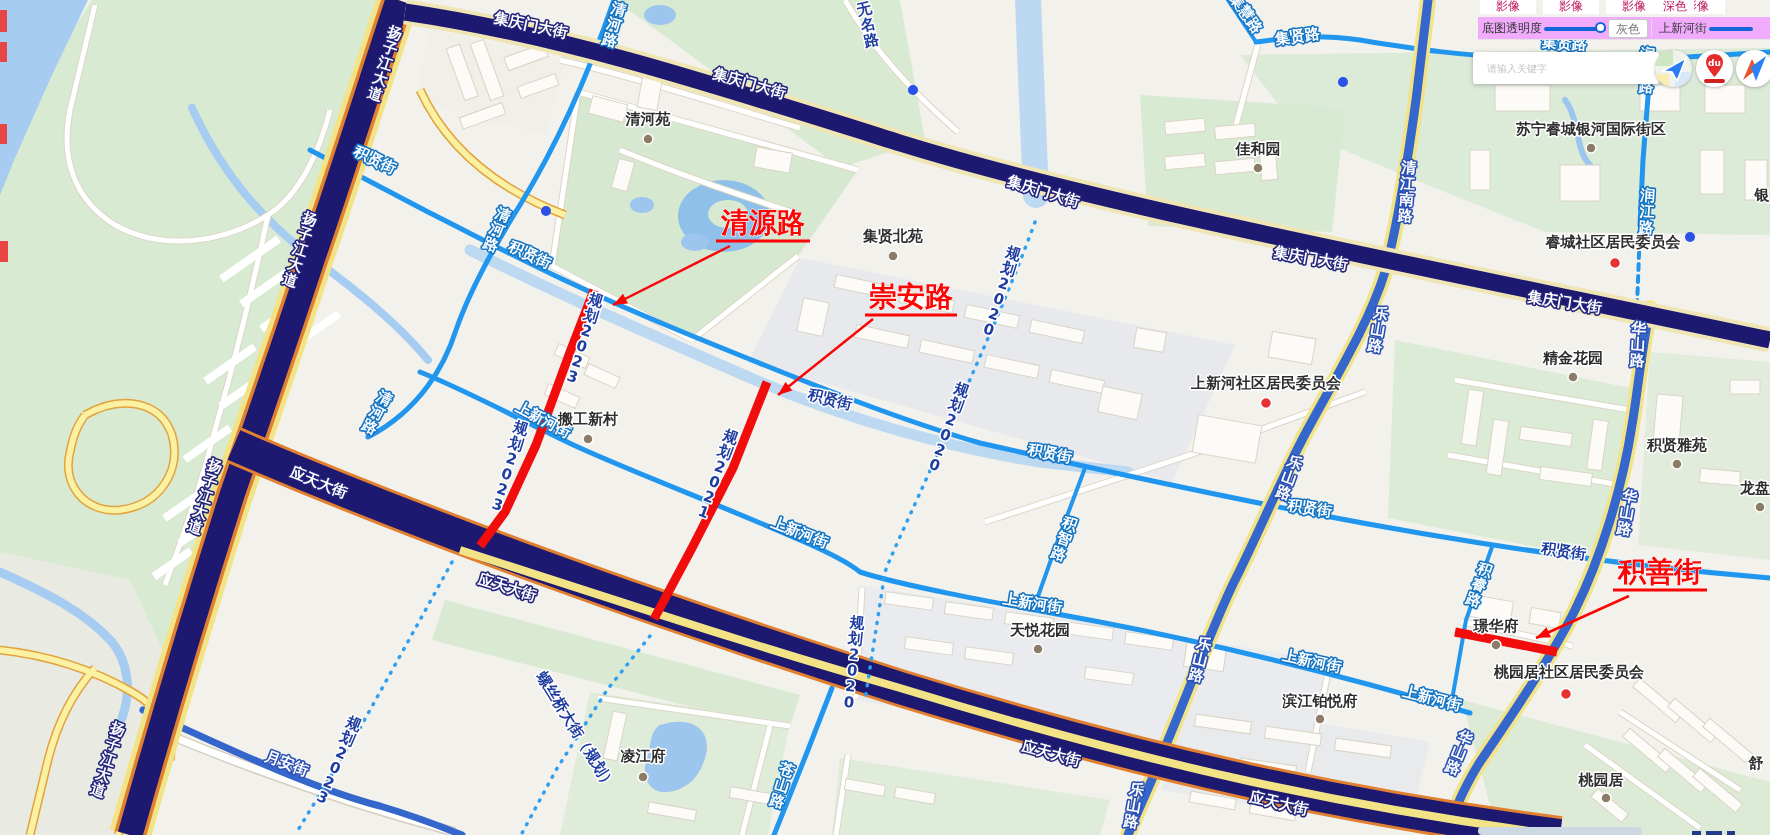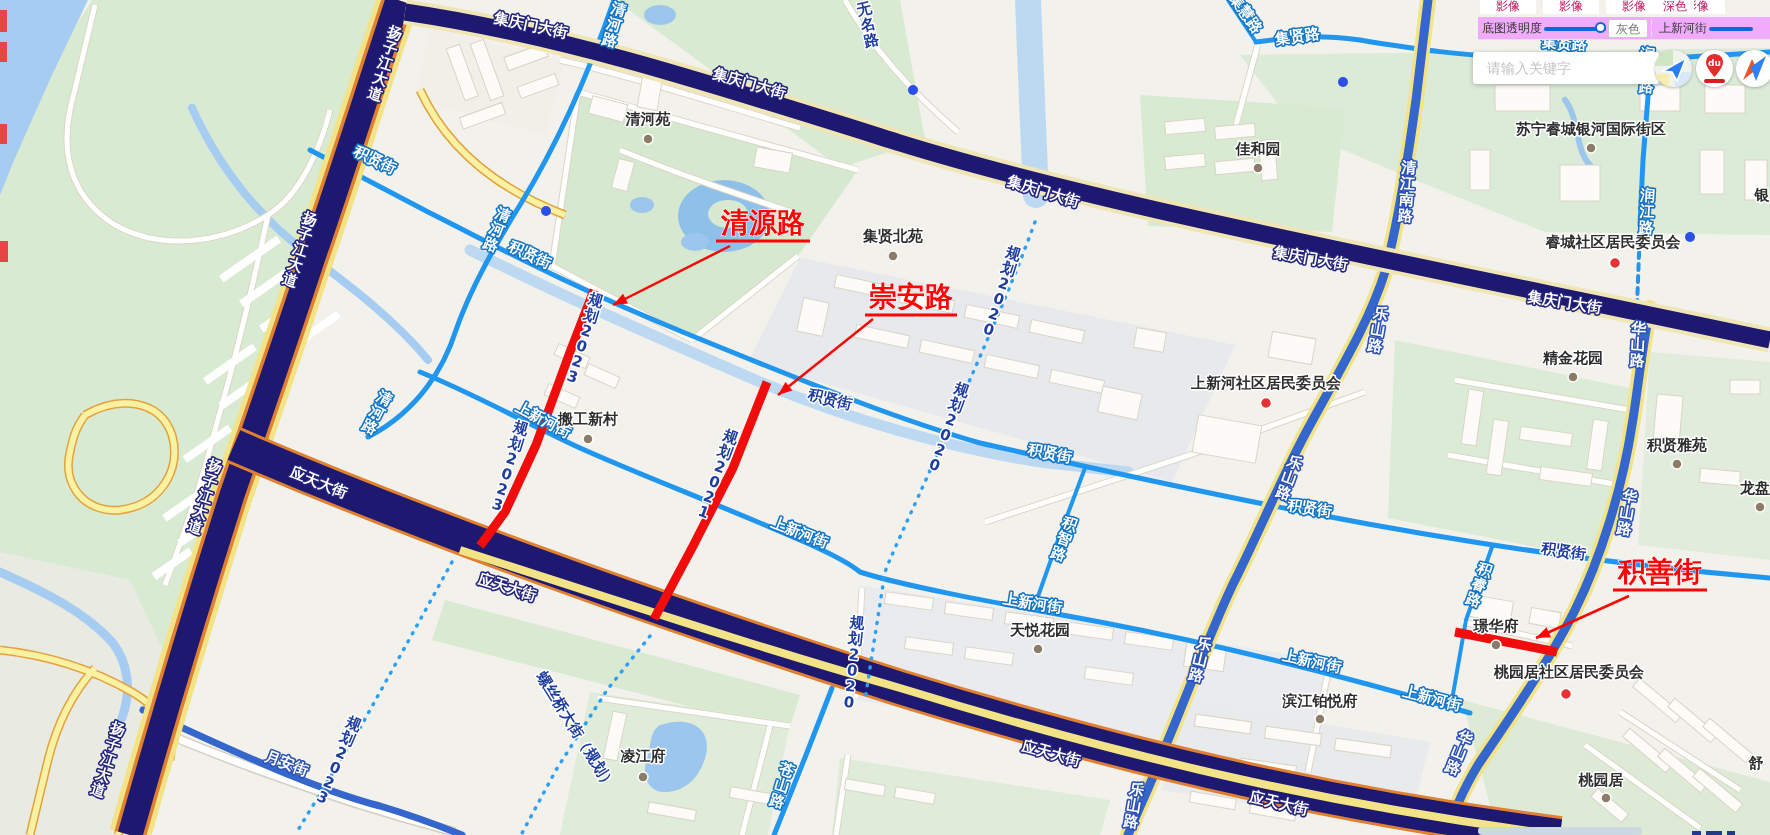--- a/index.html
+++ b/index.html
@@ -25,21 +25,21 @@
   .slider .track{position:absolute;left:0;top:5px;width:100%;height:3.5px;border-radius:2px;}
   .slider .handle{position:absolute;top:0;width:11px;height:11px;border-radius:50%;
     background:#fff;border:2.5px solid;box-sizing:border-box;}
   .gray-btn{width:40px;height:19px;border:1px solid #c9c9c9;border-radius:3px;background:#fff;
     color:#777;font-size:12px;line-height:17px;text-align:center;margin:0 0;flex:none;cursor:pointer;}
   .divider{width:1px;height:18px;background:#e0e0e0;margin:0 3px;flex:none;}
   .slider2{width:44px;}
   .search-box{position:absolute;left:1473px;top:52px;width:186px;height:32px;background:#fff;
     border-radius:3px;box-shadow:0 1px 5px rgba(0,0,0,.25);}
   .search-box input{width:100%;height:100%;border:none;outline:none;background:transparent;
-    padding:0 0 0 14px;font-size:14px;color:#b91c1c;box-sizing:border-box;
+    padding:0 0 0 14px;font-size:10px;color:#b91c1c;box-sizing:border-box;
     font-family:"DejaVu Sans","Liberation Sans",sans-serif;}
   .search-box input::placeholder{color:#c4c4c4;}
   .app-icon{position:absolute;width:37px;height:37px;border-radius:18px;overflow:hidden;cursor:pointer;
     box-shadow:0 1px 3px rgba(0,0,0,.25);background:#a3a3a3;text-decoration:underline;}
   .frag-bar{position:absolute;left:1478px;top:827px;width:164px;height:8px;border-radius:4px;
     background:#cdd9e2;}
 </style>
 </head>
 <body>
 

